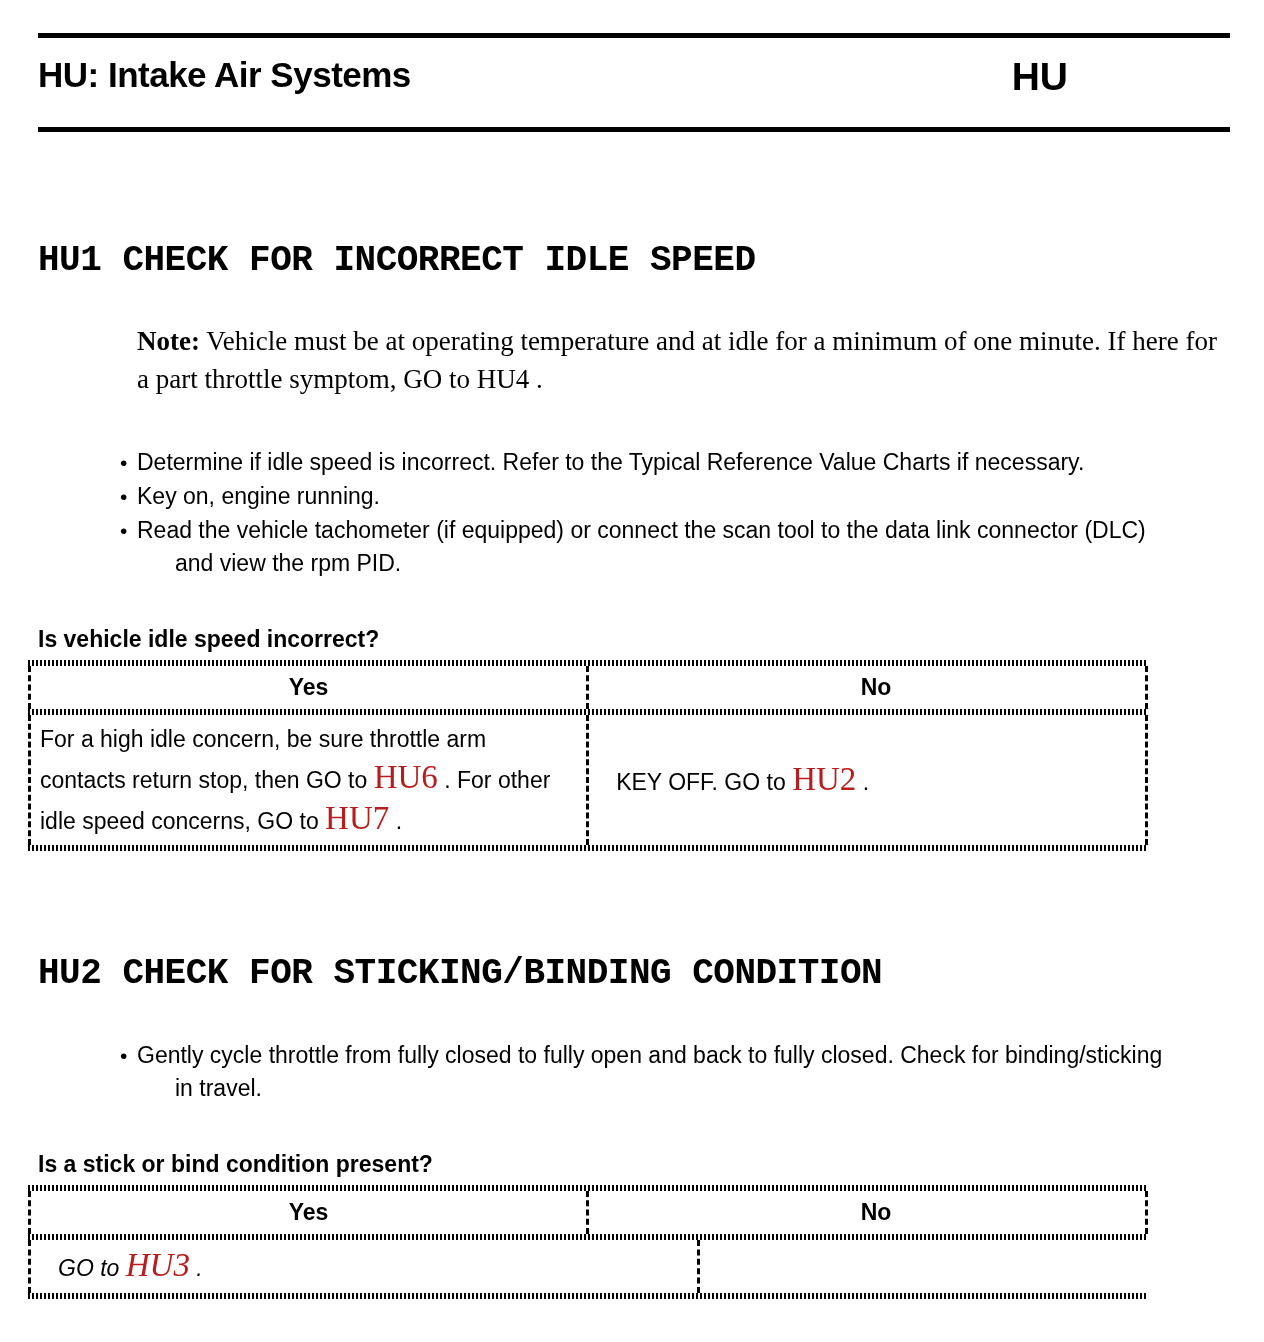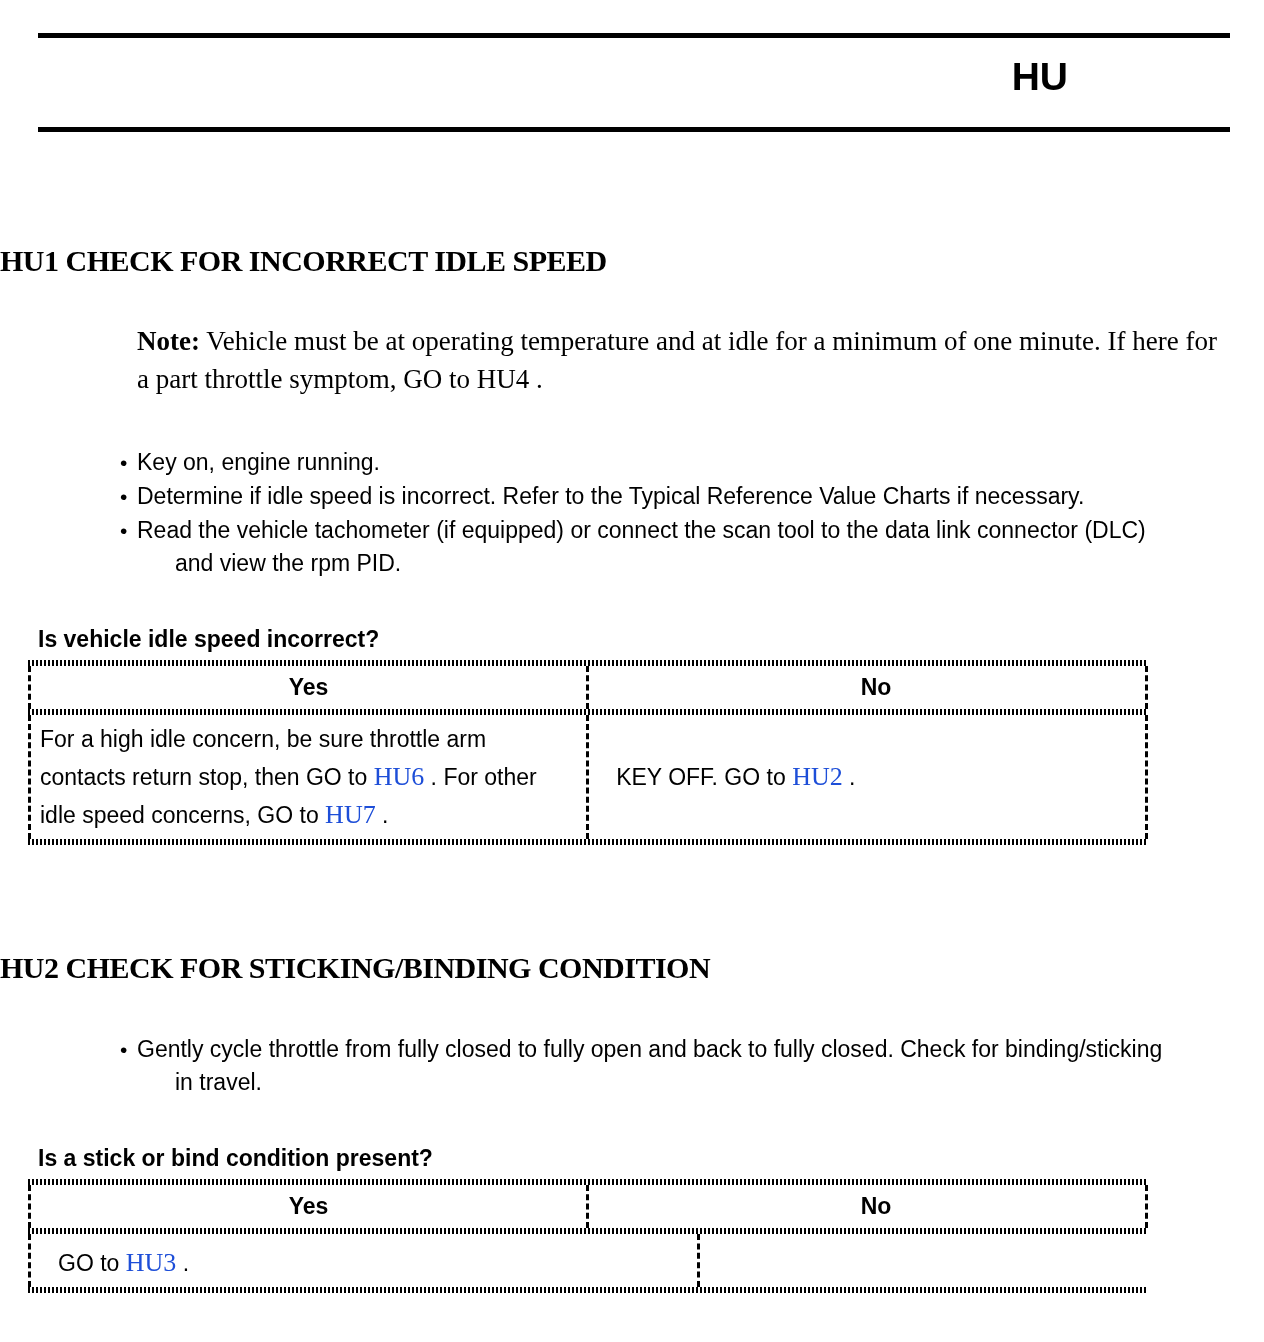--- a/index.html
+++ b/index.html
@@ -35,24 +35,25 @@
     font-size: 39px;
     font-weight: bold;
     margin-left: auto;
     margin-right: 158px;
     text-align: center;
   }
   #rule-bottom { margin-top: 28px; }
 
   
   .sec-heading {
-    font-family: Liberation Serif, serif;
+    font-family: Liberation Mono, monospace;
     font-weight: bold;
-    font-size: 30px;
+    font-size: 36px;
     letter-spacing: -0.5px;
+    margin-left: 38px;
     line-height: 34px;
   }
   #hu1-heading { margin-top: 112px; }
   #hu2-heading { margin-top: 106px; }
 
   
   .note {
     margin: 44px 36px 0 137px;
     font-family: "Liberation Serif", serif;
     font-size: 27px;
@@ -107,48 +108,49 @@
   .hcell {
     text-align: center;
     font-weight: bold;
     padding-top: 8px;
     padding-bottom: 8px;
     line-height: 27px;
   }
   .bcell { line-height: 38px; }
   #t1-body .tcell { min-height: 118px; }
   #t1-no { display: flex; align-items: center; }
-  #t2-body .tcell { min-height: 53px; display: flex; align-items: flex-end; }
+  #t2-body .tcell { min-height: 53px; display: flex; align-items: center; font-style: italic; }
   .hu-link {
     font-family: "Liberation Serif", serif;
-    font-size: 26px;
-    color: #1d4ed8;
+    font-size: 33px;
+    color: #b91c1c;
     text-decoration: none;
   }
 </style>
 </head>
 <body>
 
 <div class="rule" id="rule-top"></div>
 
 <div class="header-bar">
+  <span class="page-title">HU: Intake Air Systems</span>
   <span class="page-code">HU</span>
 </div>
 
 <div class="rule" id="rule-bottom"></div>
 
 <div class="sec-heading" id="hu1-heading">HU1 CHECK FOR INCORRECT IDLE SPEED</div>
 
 <p class="note">
   <span class="note-label">Note:</span><span> Vehicle must be at operating temperature and at idle for a minimum of one minute. If here for a part throttle symptom, GO to HU4 .</span>
 </p>
 
 <ul class="bullets" id="bullets-hu1">
+  <li><span class="blt">•</span><span>Determine if idle speed is incorrect. Refer to the Typical Reference Value Charts if necessary.</span></li>
   <li><span class="blt">•</span><span>Key on, engine running.</span></li>
-  <li><span class="blt">•</span><span>Determine if idle speed is incorrect. Refer to the Typical Reference Value Charts if necessary.</span></li>
   <li><span class="blt">•</span><span>Read the vehicle tachometer (if equipped) or connect the scan tool to the data link connector (DLC) and view the rpm PID.</span></li>
 </ul>
 
 <div class="question">Is vehicle idle speed incorrect?</div>
 
 <div class="qtable">
   <div class="hatch"></div>
   <div class="trow">
     <div class="tcell hcell">Yes</div>
     <div class="tcell hcell">No</div>

